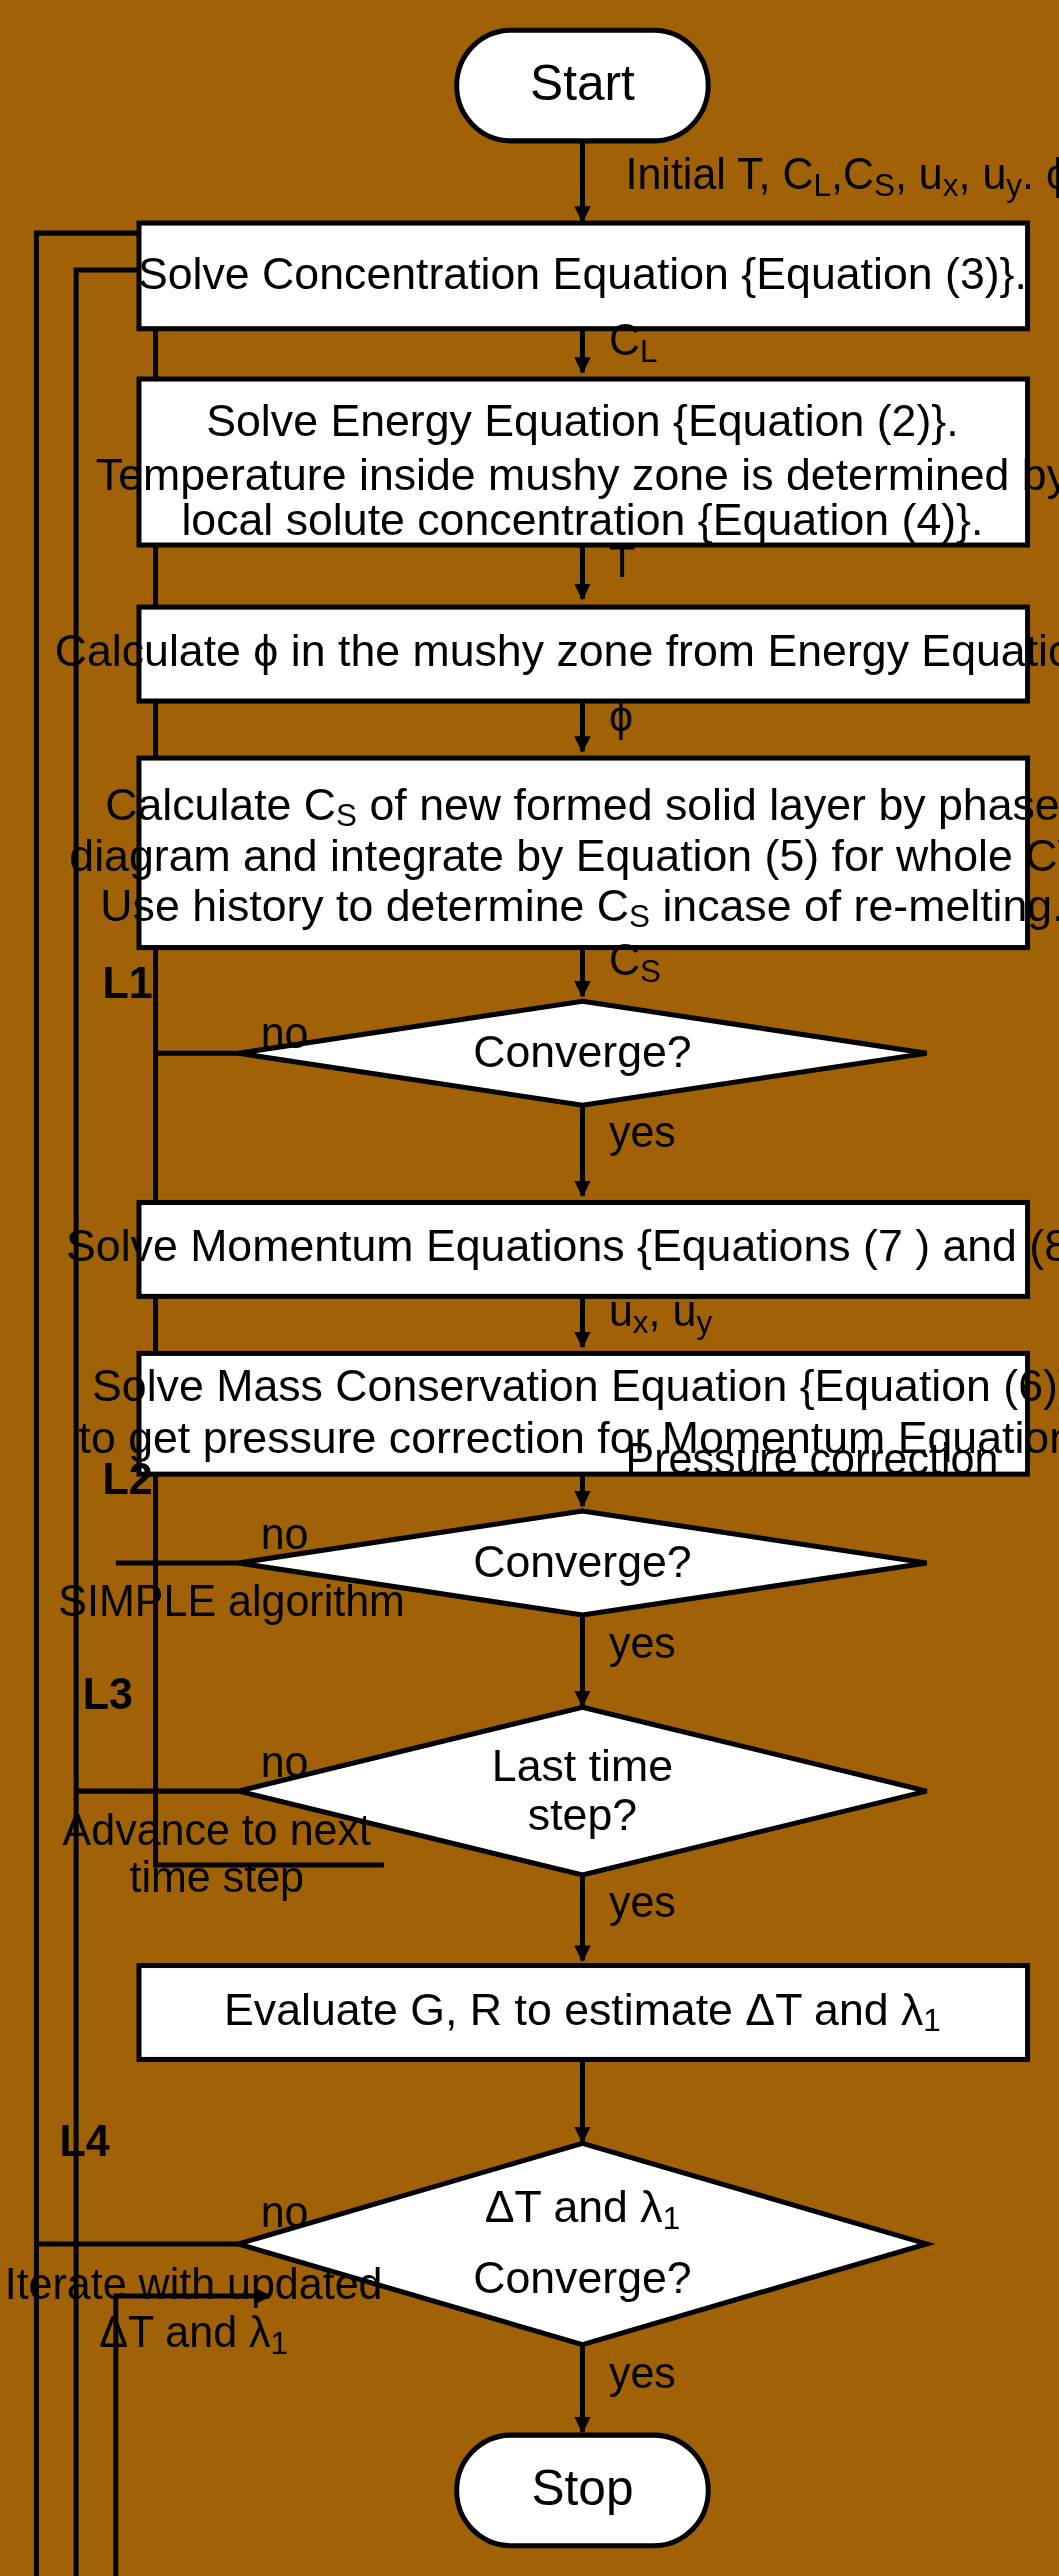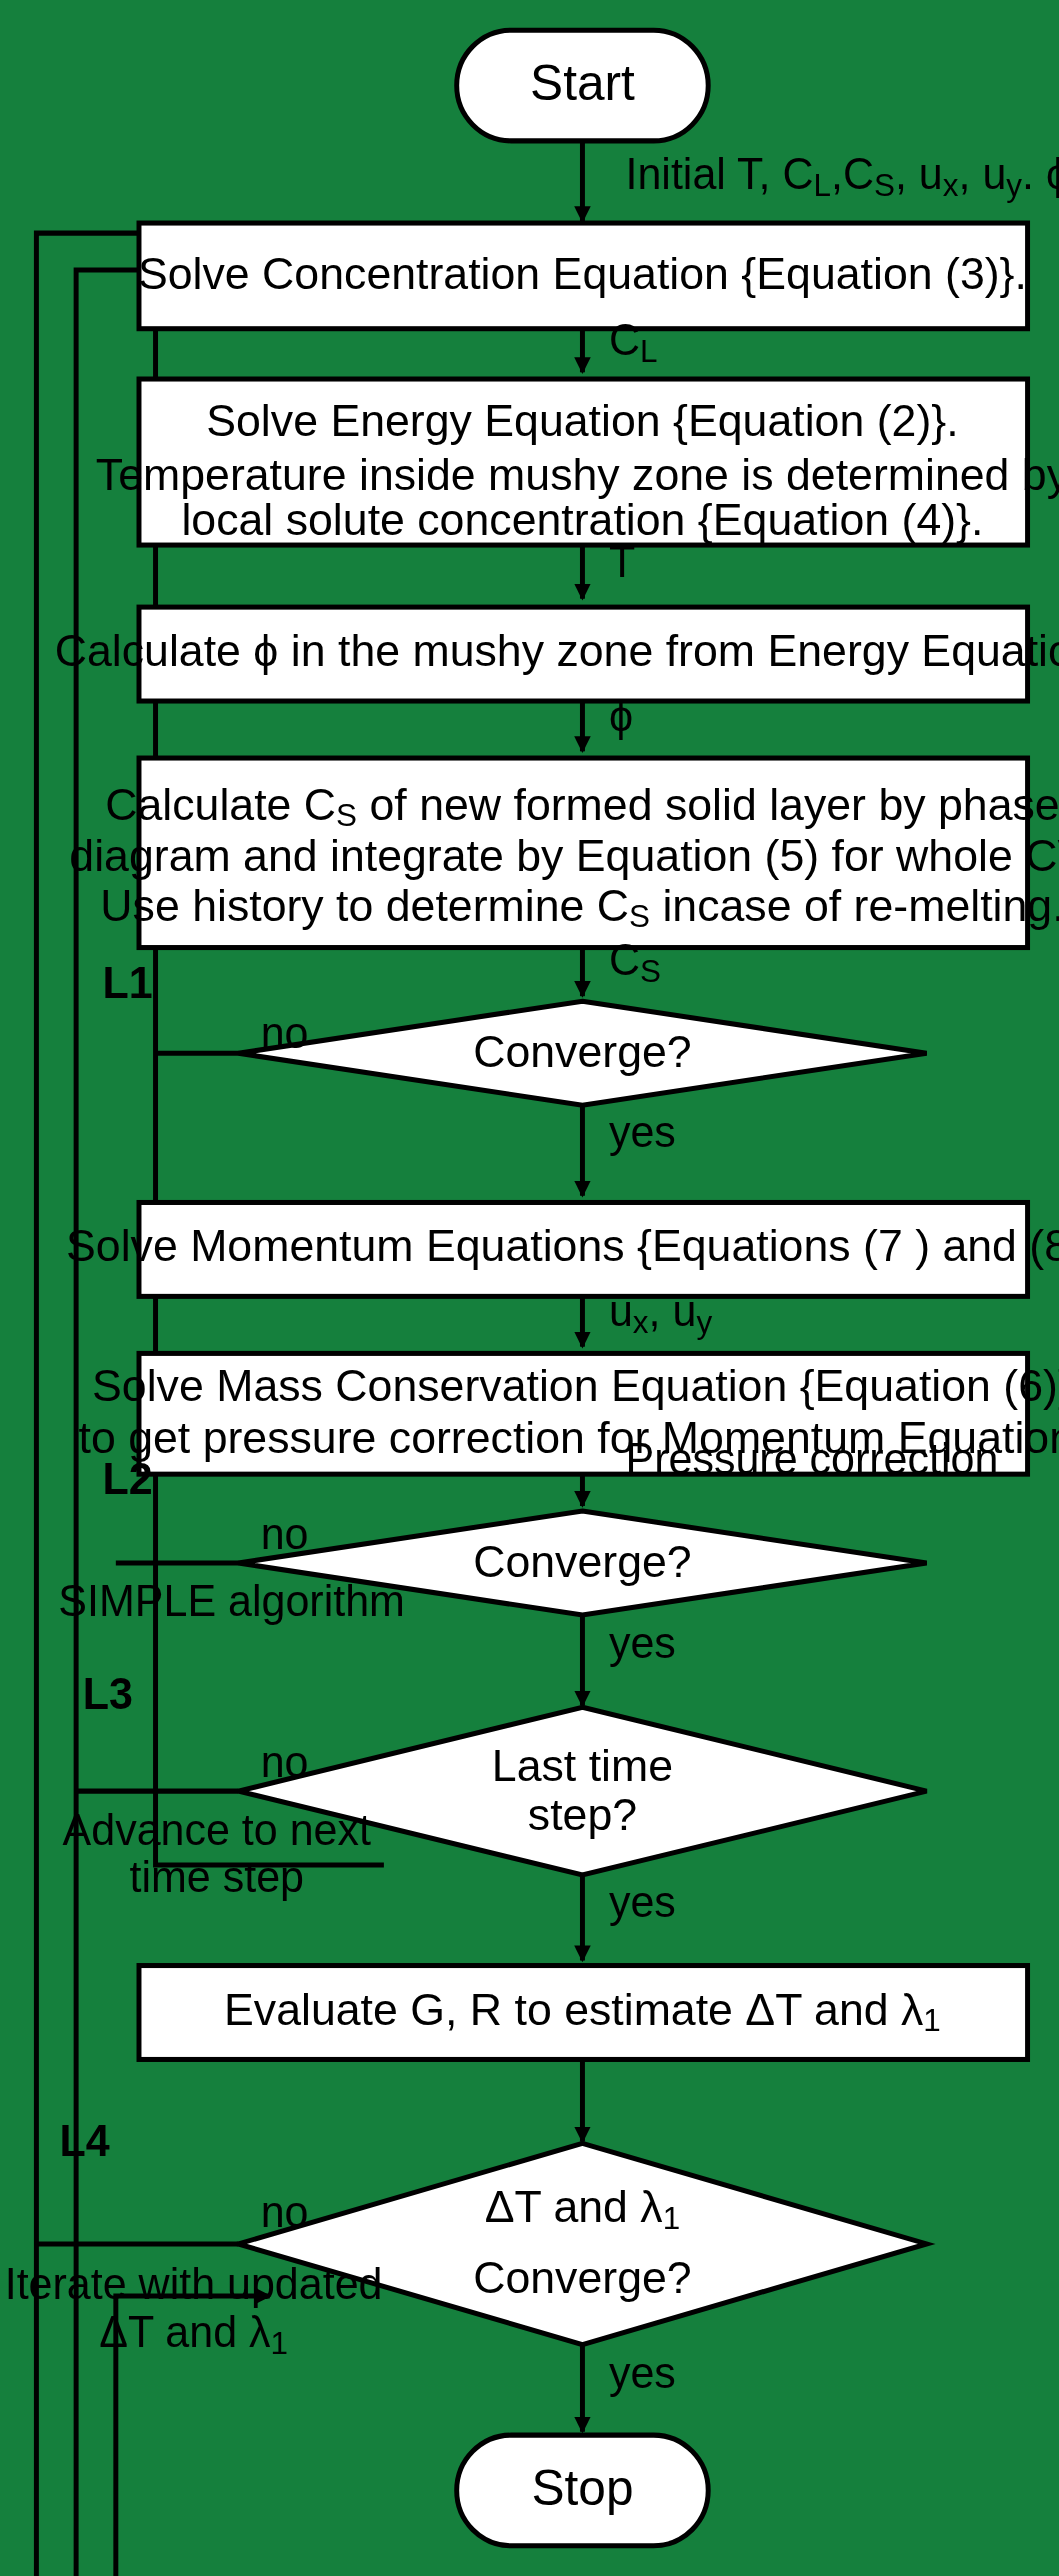--- a/index.html
+++ b/index.html
@@ -7,21 +7,21 @@
     padding: 0;
     background: #ffffff;
   }
   body {
     font-family: "Liberation Sans", sans-serif;
   }
   #flowchart-root {
     position: relative;
     width: 1059px;
     height: 2576px;
-    background: #15803d;
+    background: #a16207;
     overflow: hidden;
   }
   svg.diagram {
     display: block;
     width: 1059px;
     height: 2576px;
   }
   .shape-outline {
     fill: #ffffff;
     stroke: #000000;

